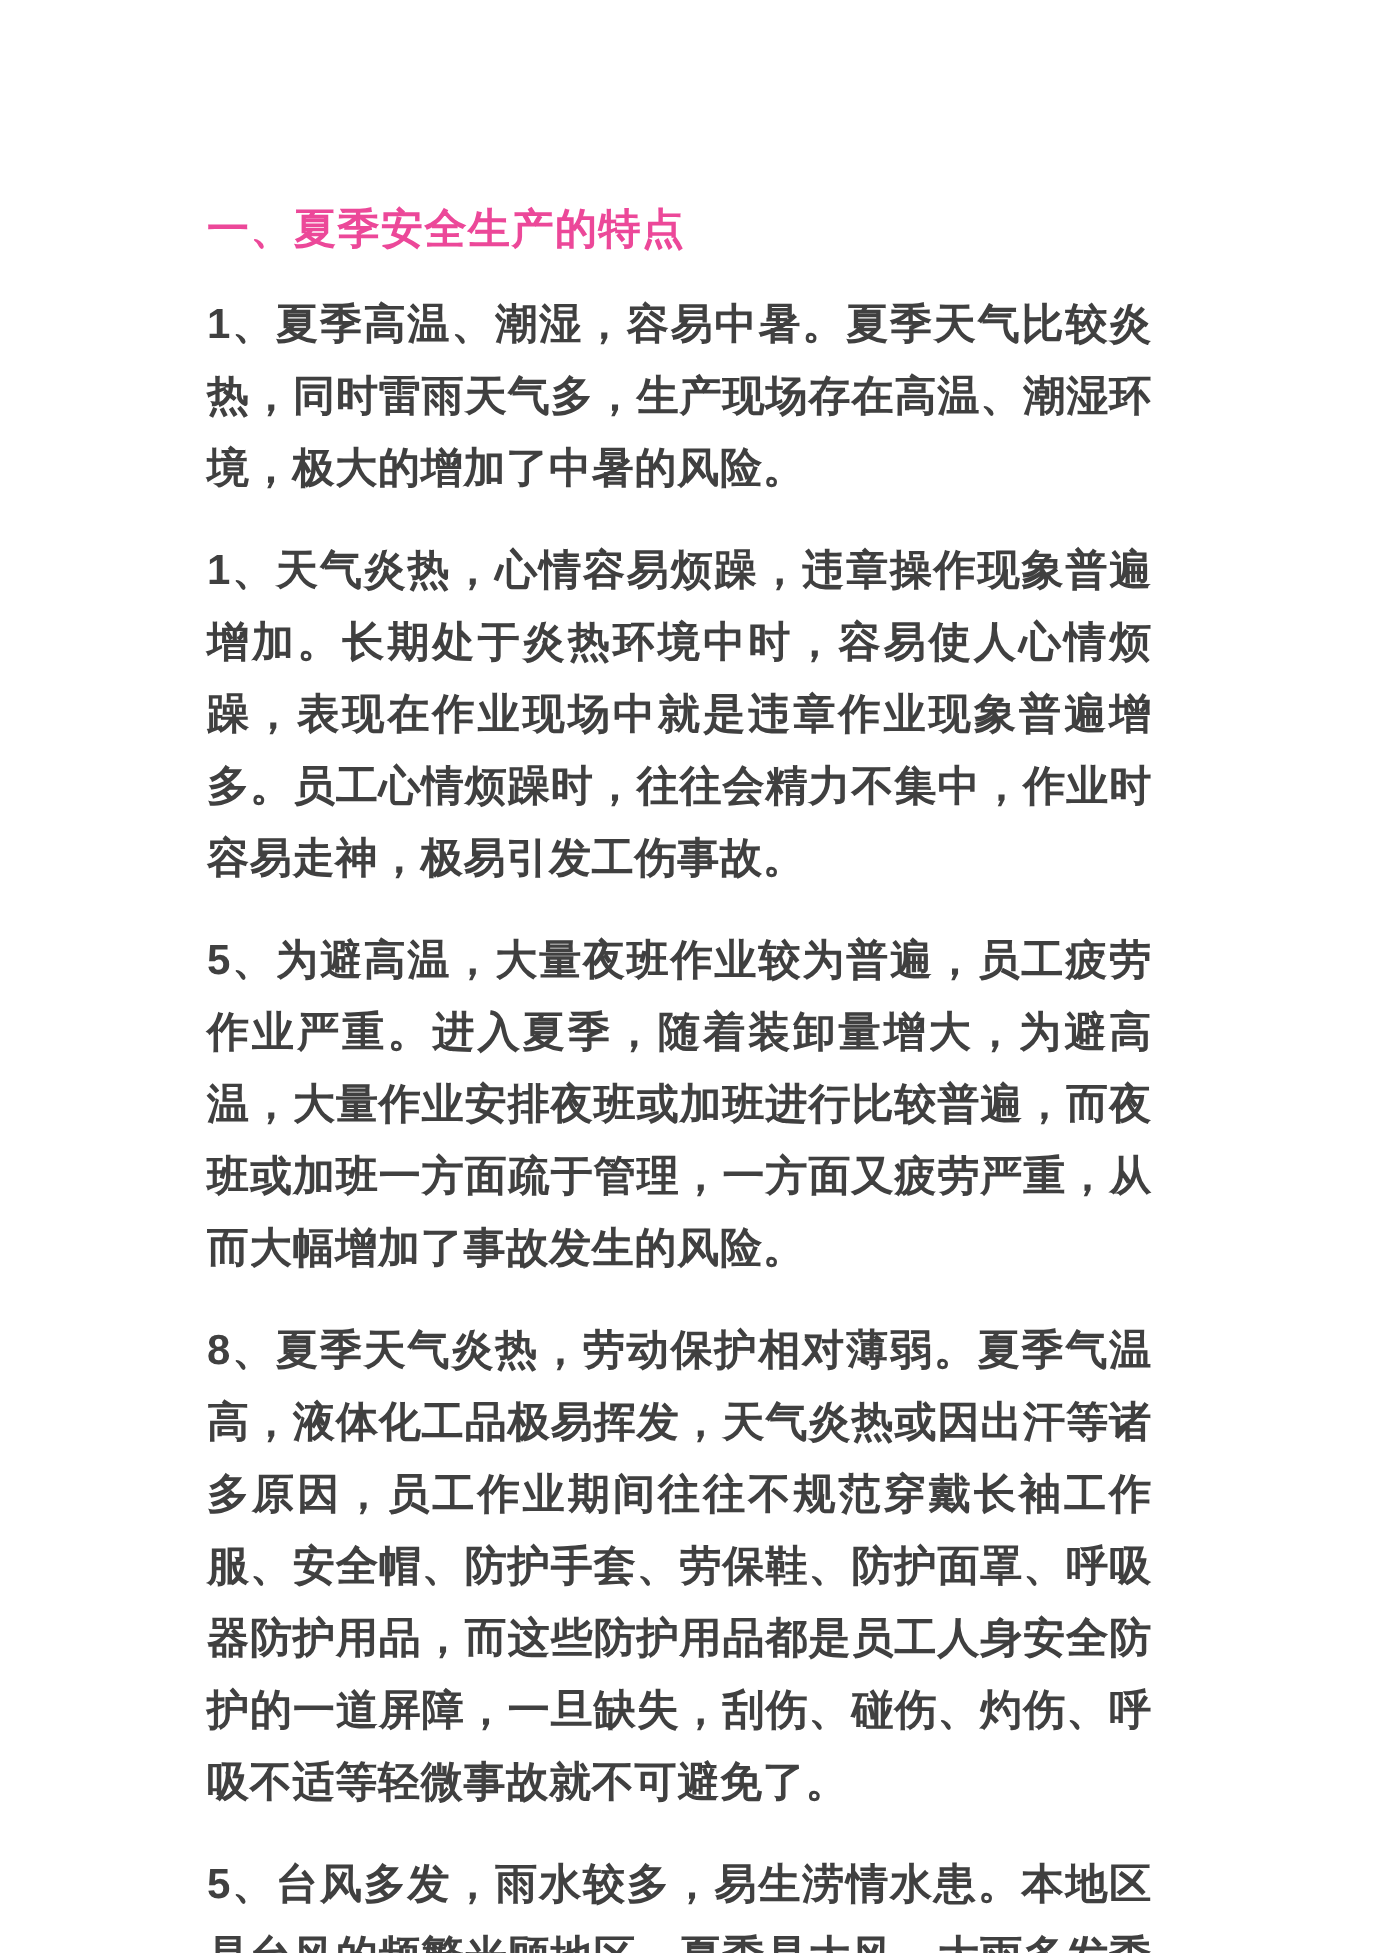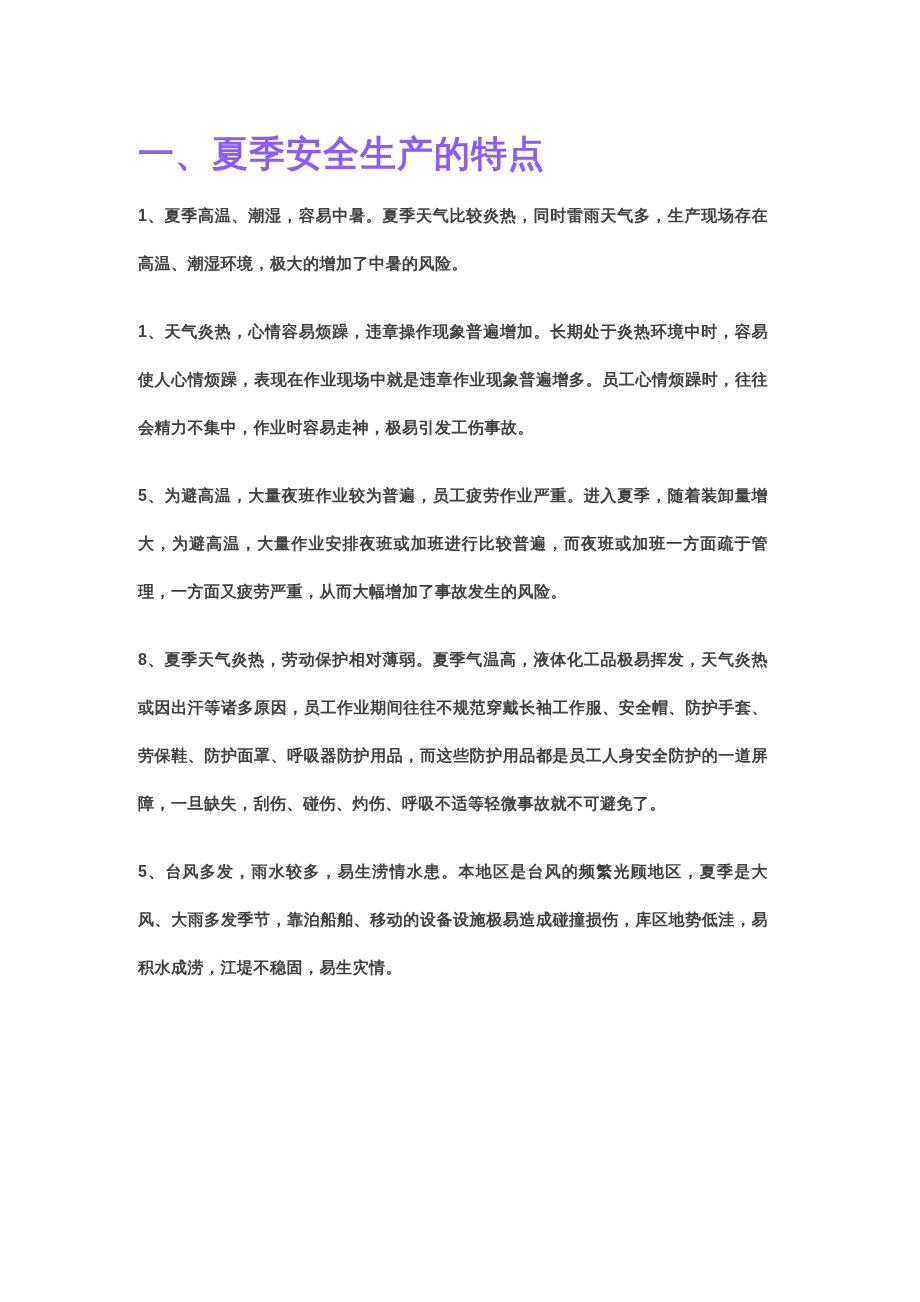--- a/index.html
+++ b/index.html
@@ -14,31 +14,31 @@
     box-sizing: border-box;
     width: 920px;
     height: 1302px;
     padding: 0 152px 0 138px;
     background: #ffffff;
   }
   .doc-heading {
     margin: 136px 0 0 0;
     font-family: "Liberation Serif", "DejaVu Serif", serif;
     font-weight: 700;
-    font-size: 36px;
+    font-size: 28px;
     line-height: 36px;
-    color: #8b5cf6;
+    color: #ec4899;
     letter-spacing: 1px;
     white-space: nowrap;
   }
   .doc-paragraph {
     margin: 20px 0 0 0;
     font-family: "Liberation Sans", "DejaVu Sans", sans-serif;
     font-weight: 700;
-    font-size: 16px;
+    font-size: 28px;
     line-height: 48px;
     color: #404040;
     text-align: justify;
     letter-spacing: 0.5px;
   }
 </style>
 </head>
 <body>
 
 <div class="page">

